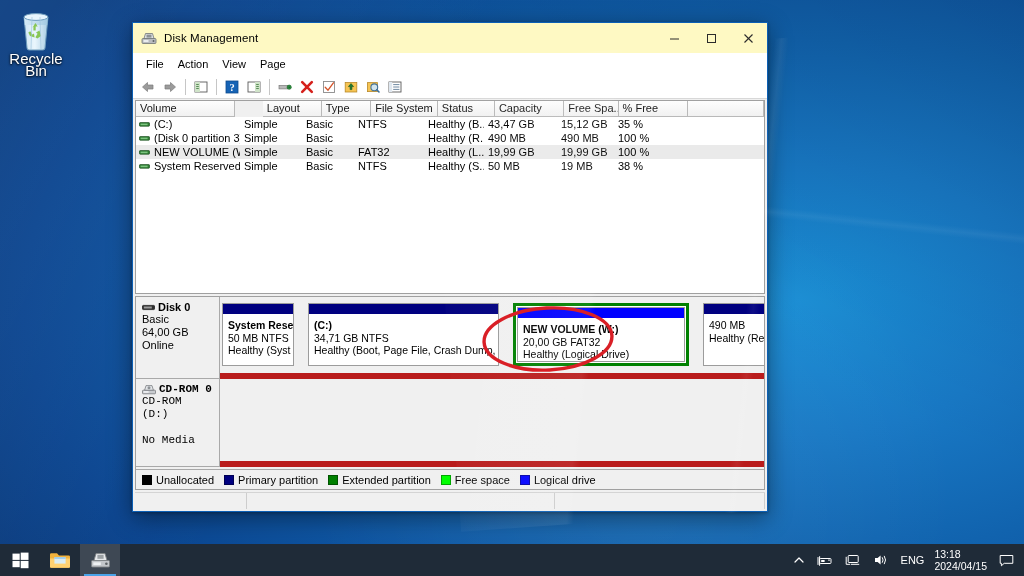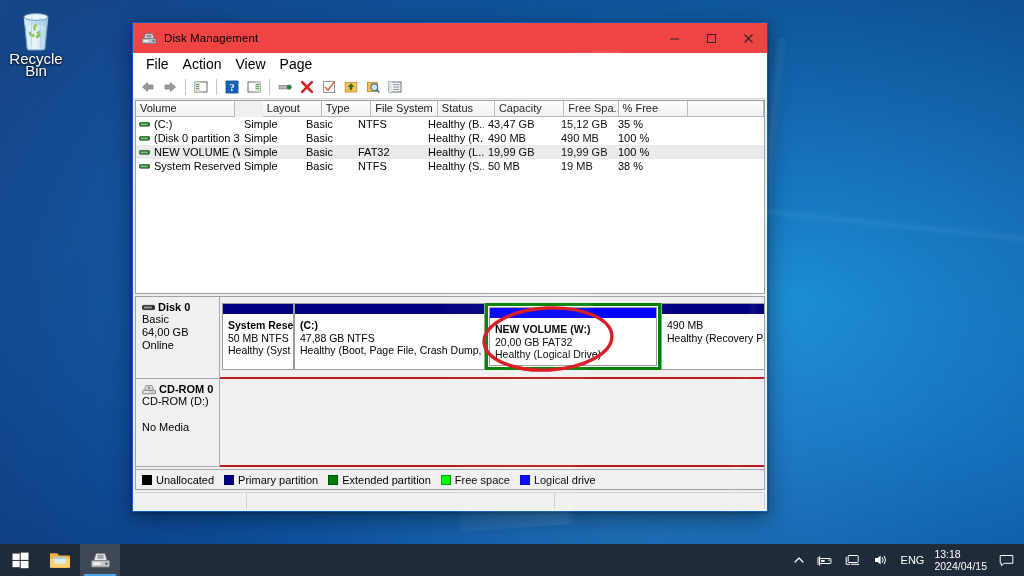--- a/index.html
+++ b/index.html
@@ -54,40 +54,40 @@
   
   #window {
     position: absolute; left: 132px; top: 22px;
     width: 636px; height: 490px;
     background: #f0f0f0;
     border: 1px solid #0b5fb5;
     box-shadow: 0 6px 22px rgba(0,0,0,0.42), 0 1px 3px rgba(0,0,0,0.3);
     display: flex; flex-direction: column;
   }
   .titlebar {
-    height: 30px; background: #ef4444;
+    height: 30px; background: #fef9c3;
     display: flex; align-items: center;
     flex: 0 0 auto; position: relative;
   }
   .title-icon { margin-left: 8px; width: 16px; height: 16px; display:block; }
   .title-text {
     font-size: 11.5px; color: #000; margin-left: 7px; letter-spacing: .1px;
   }
   .winbtns { margin-left: auto; display: flex; height: 30px; }
   .winbtn {
     width: 37px; height: 30px; display:flex; align-items:center; justify-content:center;
     cursor: default;
   }
 
   .menubar {
     height: 22px; background: #ffffff; display:flex; align-items:center;
     padding-left: 6px; flex: 0 0 auto;
   }
   .menuitem {
-    font-size: 14px; color: #000; padding: 2px 7px; cursor: default;
+    font-size: 11px; color: #000; padding: 2px 7px; cursor: default;
   }
 
   .toolbar {
     height: 24px; background: #ffffff;
     border-bottom: 1px solid #d8d8d8;
     display: flex; align-items: center; padding-left: 4px; gap: 0px;
     flex: 0 0 auto;
   }
   .tb { width: 22px; height: 22px; display:flex; align-items:center; justify-content:center; cursor: default;}
   .tb-sep { width: 1px; height: 16px; background:#c6c6c6; margin: 0 4px; }
@@ -136,23 +136,23 @@
     border-right: 1px solid #a9a9a9;
     border-bottom: 1px solid #a9a9a9;
     padding: 4px 5px 0 6px;
   }
   .disk-title { font-size: 11px; font-weight: bold; color:#000; display:flex; align-items:center; gap:3px; }
   .disk-line { font-size: 11px; color:#000; line-height: 13px; }
   .disk-spacer { height: 13px; }
   .parts {
     flex: 1 1 auto; position: relative;
     background: #f0f0f0;
-    border-bottom: 2px solid #b91c1c;
+    border-bottom: 6px solid #b91c1c;
     padding: 6px 0 7px 2px;
-    display: flex; gap: 0;
+    display: flex; gap: 14px;
     overflow: hidden;
   }
   .part {
     position: relative;
     border: 1px solid #9c9c9c;
     background: #ffffff;
     display: flex; flex-direction: column;
     overflow: hidden;
   }
   .part .cap { height: 10px; flex:0 0 10px; }
@@ -468,21 +468,21 @@
                 <div class="body">
                   <div class="l1">System Rese</div>
                   <div>50 MB NTFS</div>
                   <div>Healthy (Syst</div>
                 </div>
               </div>
               <div class="part" style="flex: 0 0 191px;">
                 <div class="cap" style="background:#000080"></div>
                 <div class="body">
                   <div class="l1">(C:)</div>
-                  <div>47,88 GB NTFS</div>
+                  <div>34,71 GB NTFS</div>
                   <div>Healthy (Boot, Page File, Crash Dump, Prir</div>
                 </div>
               </div>
               <div class="part extended" style="flex: 0 0 176px;">
                 <div class="inner">
                   <div class="cap" style="background:#0000ff"></div>
                   <div class="body hatch">
                     <div class="l1">NEW VOLUME  (W:)</div>
                     <div>20,00 GB FAT32</div>
                     <div>Healthy (Logical Drive)</div>
@@ -494,21 +494,21 @@
                 <div class="body">
                   <div>490 MB</div>
                   <div>Healthy (Recovery Parti</div>
                 </div>
               </div>
               <svg id="annotation-ellipse" width="140" height="72" viewBox="0 0 140 72" style="left: 258px; top: 6px;">
                 <ellipse cx="70" cy="36" rx="64" ry="31" fill="none" stroke="#d91f26" stroke-width="3.4" transform="rotate(-3 70 36)"></ellipse>
               </svg>
             </div>
           </div>
-          <div class="disk-row" style="height: 88px;">
+          <div class="disk-row" style="height: 88px; font-family: Liberation Mono, monospace;">
             <div class="disk-info">
               <div class="disk-title">
                 <svg width="14" height="11" viewBox="0 0 14 11">
                   <rect x="0.5" y="6.2" width="13" height="3.6" rx="0.7" fill="#c9ccd0" stroke="#6d7074" stroke-width="0.7"></rect>
                   <path d="M2.6 6.2 L4 1.6 L10 1.6 L11.4 6.2 Z" fill="#e3e6e9" stroke="#6d7074" stroke-width="0.7"></path>
                   <circle cx="7" cy="3.7" r="1.5" fill="#8d9296"></circle>
                   <rect x="1.6" y="7.1" width="5" height="1.7" fill="#eff1f3"></rect>
                 </svg>
                 <span>CD-ROM 0</span>
               </div>

